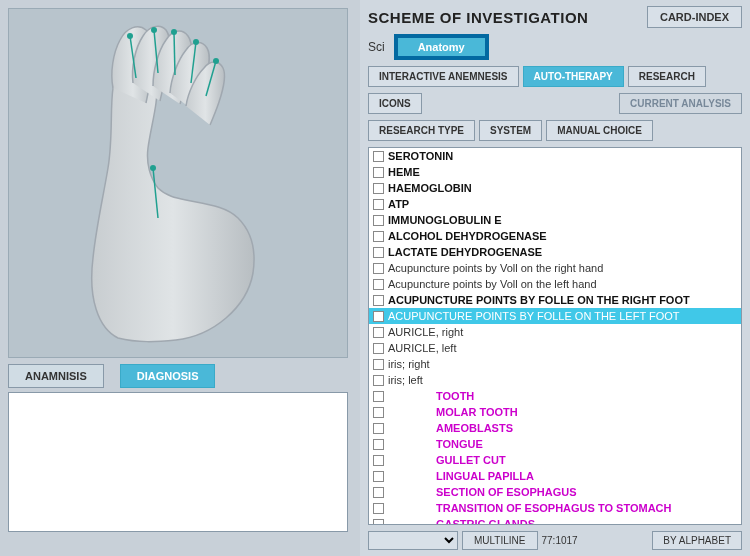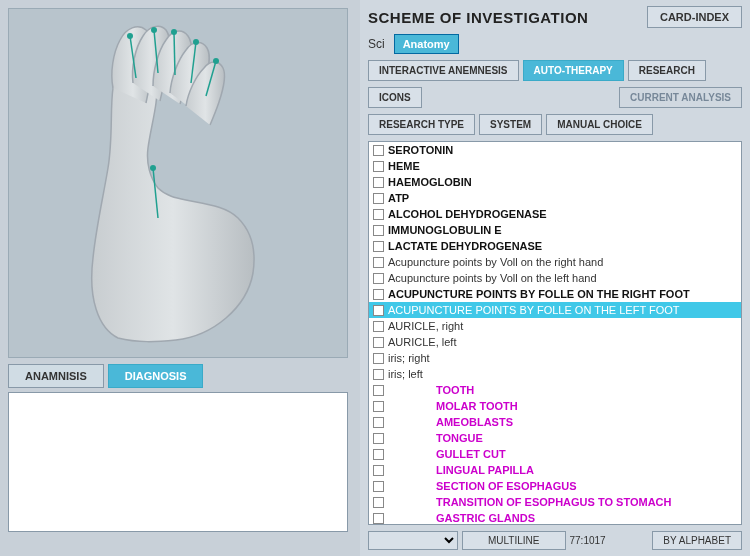--- a/index.html
+++ b/index.html
@@ -37,21 +37,21 @@
       overflow: hidden;
     }
     
     .bottom-panel {
       display: flex;
       flex-direction: column;
       gap: 4px;
     }
     .tab-buttons {
       display: flex;
-      gap: 4px;
+      gap: 16px;
     }
     .tab-btn {
       padding: 5px 16px;
       border: 1px solid #8899a8;
       background: #d0dce4;
       cursor: pointer;
       font-size: 11px;
       font-weight: bold;
       color: #333;
     }
@@ -99,23 +99,23 @@
       display: flex;
       align-items: center;
       gap: 9px;
       margin-bottom: 2px;
     }
     .sci-label {
       font-size: 12px;
       color: #333;
     }
     .anatomy-btn {
-      padding: 3px 8px;
+      padding: 3px 20px;
       background: #4ab8d8;
-      border: 1px solid #0369a1;
+      border: 4px solid #0369a1;
       color: white;
       font-size: 11px;
       font-weight: bold;
       cursor: pointer;
     }
     .btn-row {
       display: flex;
       gap: 4px;
       margin-bottom: 2px;
     }
@@ -182,21 +182,21 @@
       margin-top: 2px;
     }
     .bottom-select {
       padding: 2px 4px;
       border: 1px solid #8899a8;
       background: #d8e0e8;
       font-size: 10px;
       width: 90px;
     }
     .multiline-btn {
-      padding: 3px 25px;
+      padding: 3px 11px;
       background: #d8e0e8;
       border: 1px solid #8899a8;
       font-size: 10px;
       cursor: pointer;
       color: #333;
     }
     .coord-label {
       font-size: 10px;
       color: #333;
     }
@@ -308,25 +308,25 @@
         <div class="list-item">
           <span class="checkbox"></span>
           <span class="item-text bold">HAEMOGLOBIN</span>
         </div>
         <div class="list-item">
           <span class="checkbox"></span>
           <span class="item-text bold">ATP</span>
         </div>
         <div class="list-item">
           <span class="checkbox"></span>
+          <span class="item-text bold">IMMUNOGLOBULIN E</span>
+        </div>
+        <div class="list-item">
+          <span class="checkbox"></span>
           <span class="item-text bold">ALCOHOL DEHYDROGENASE</span>
-        </div>
-        <div class="list-item">
-          <span class="checkbox"></span>
-          <span class="item-text bold">IMMUNOGLOBULIN E</span>
         </div>
         <div class="list-item">
           <span class="checkbox"></span>
           <span class="item-text bold">LACTATE  DEHYDROGENASE</span>
         </div>
         <div class="list-item">
           <span class="checkbox"></span>
           <span class="item-text normal">Acupuncture points by Voll on the right hand</span>
         </div>
         <div class="list-item">

